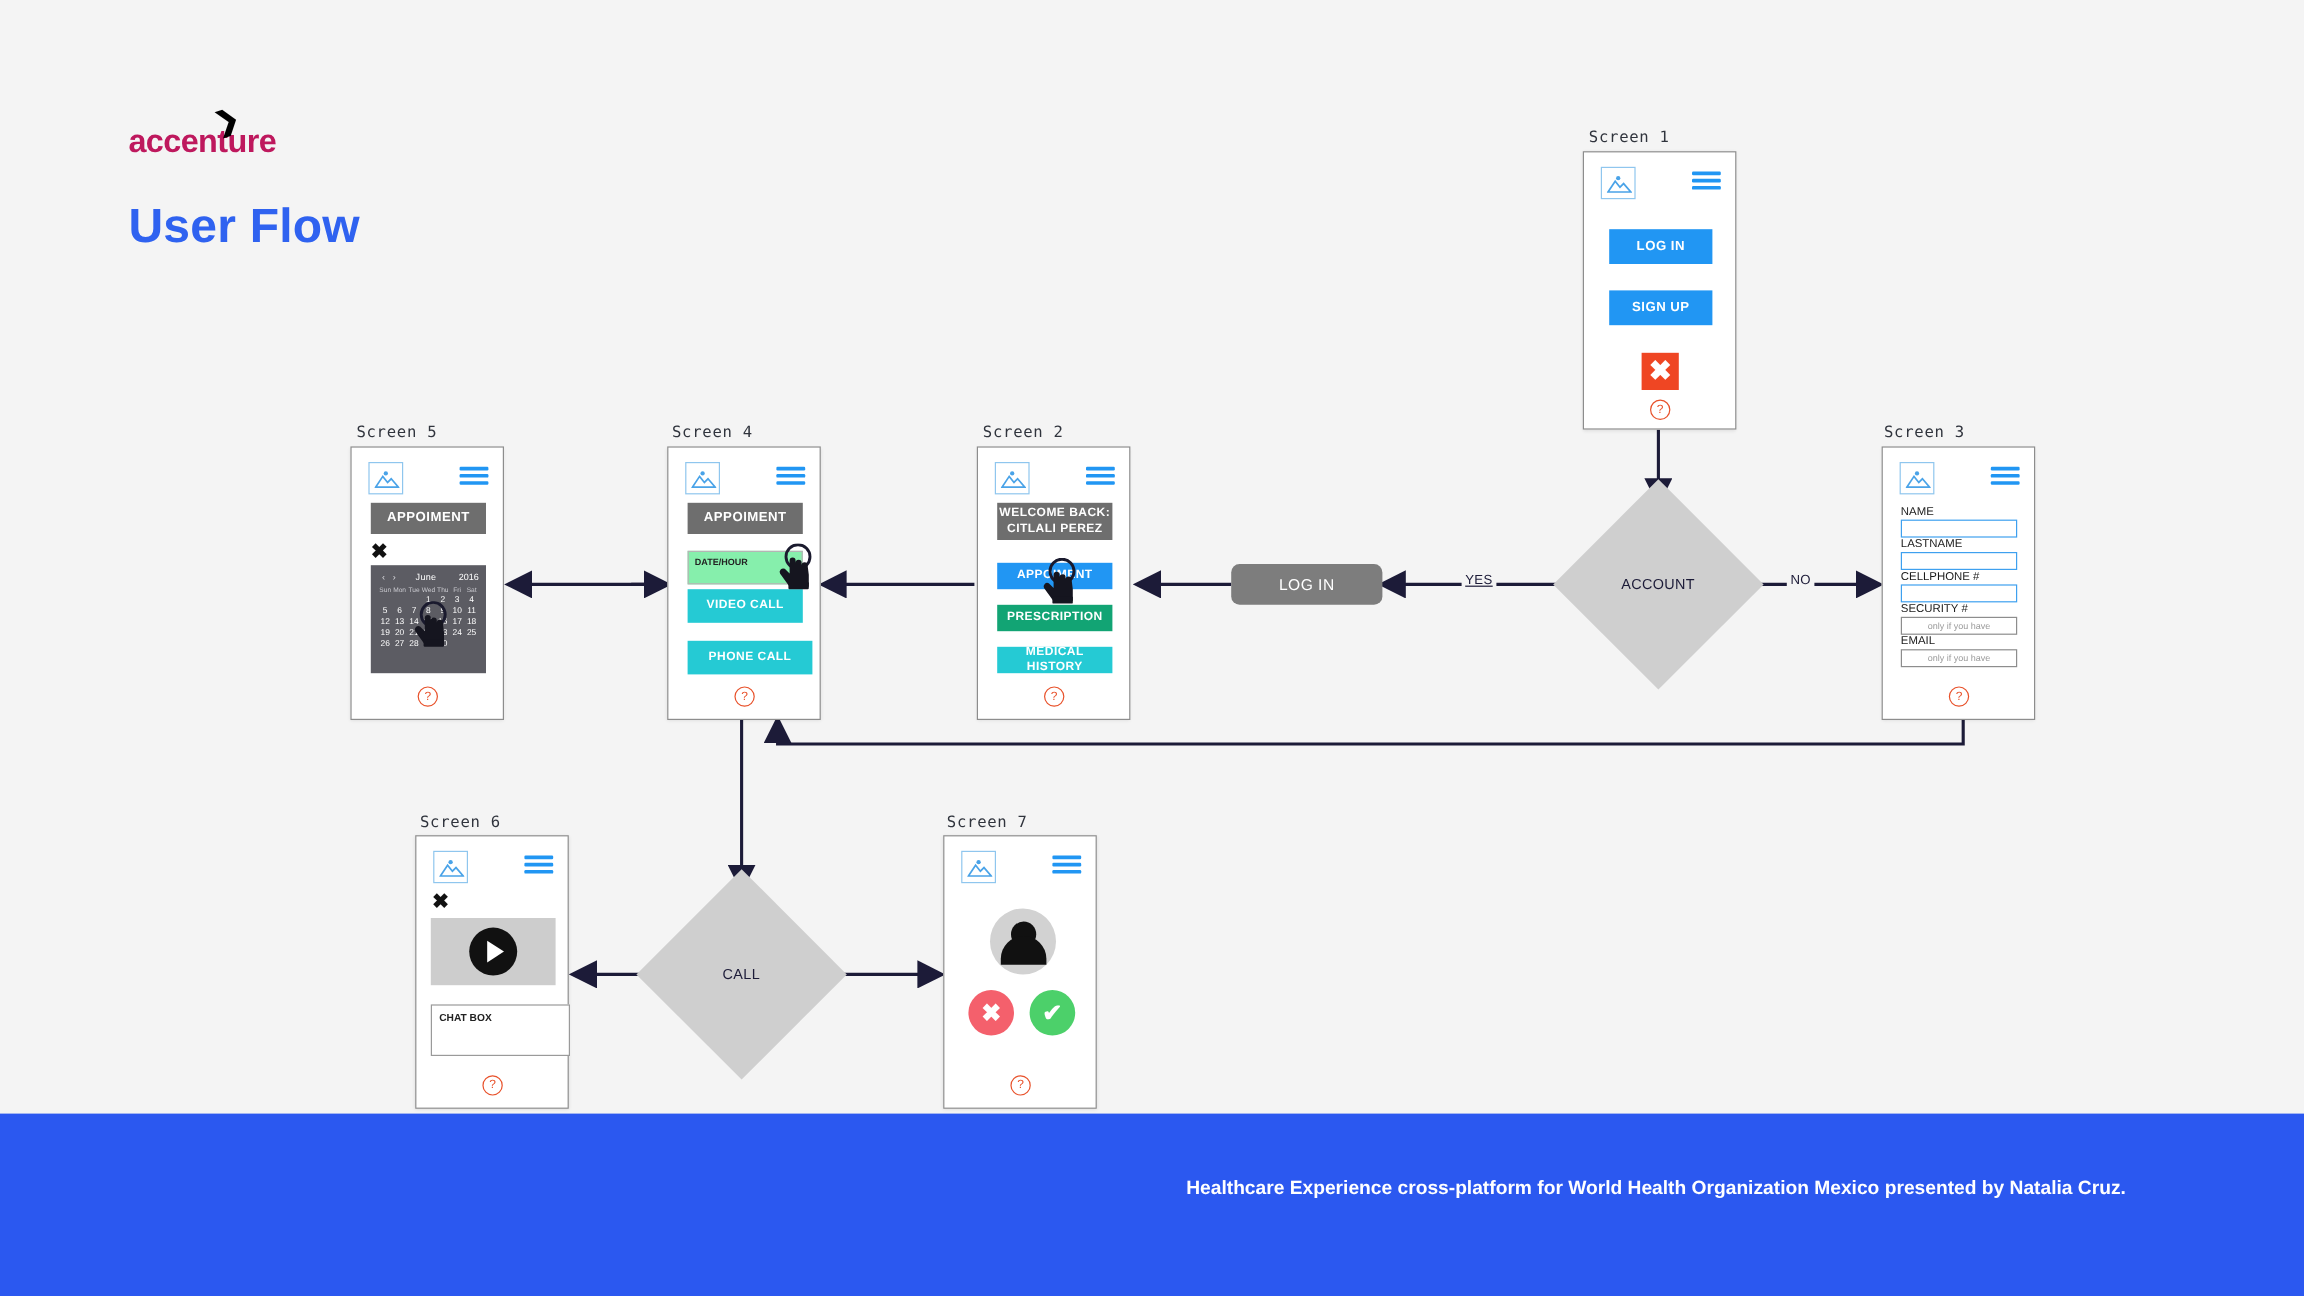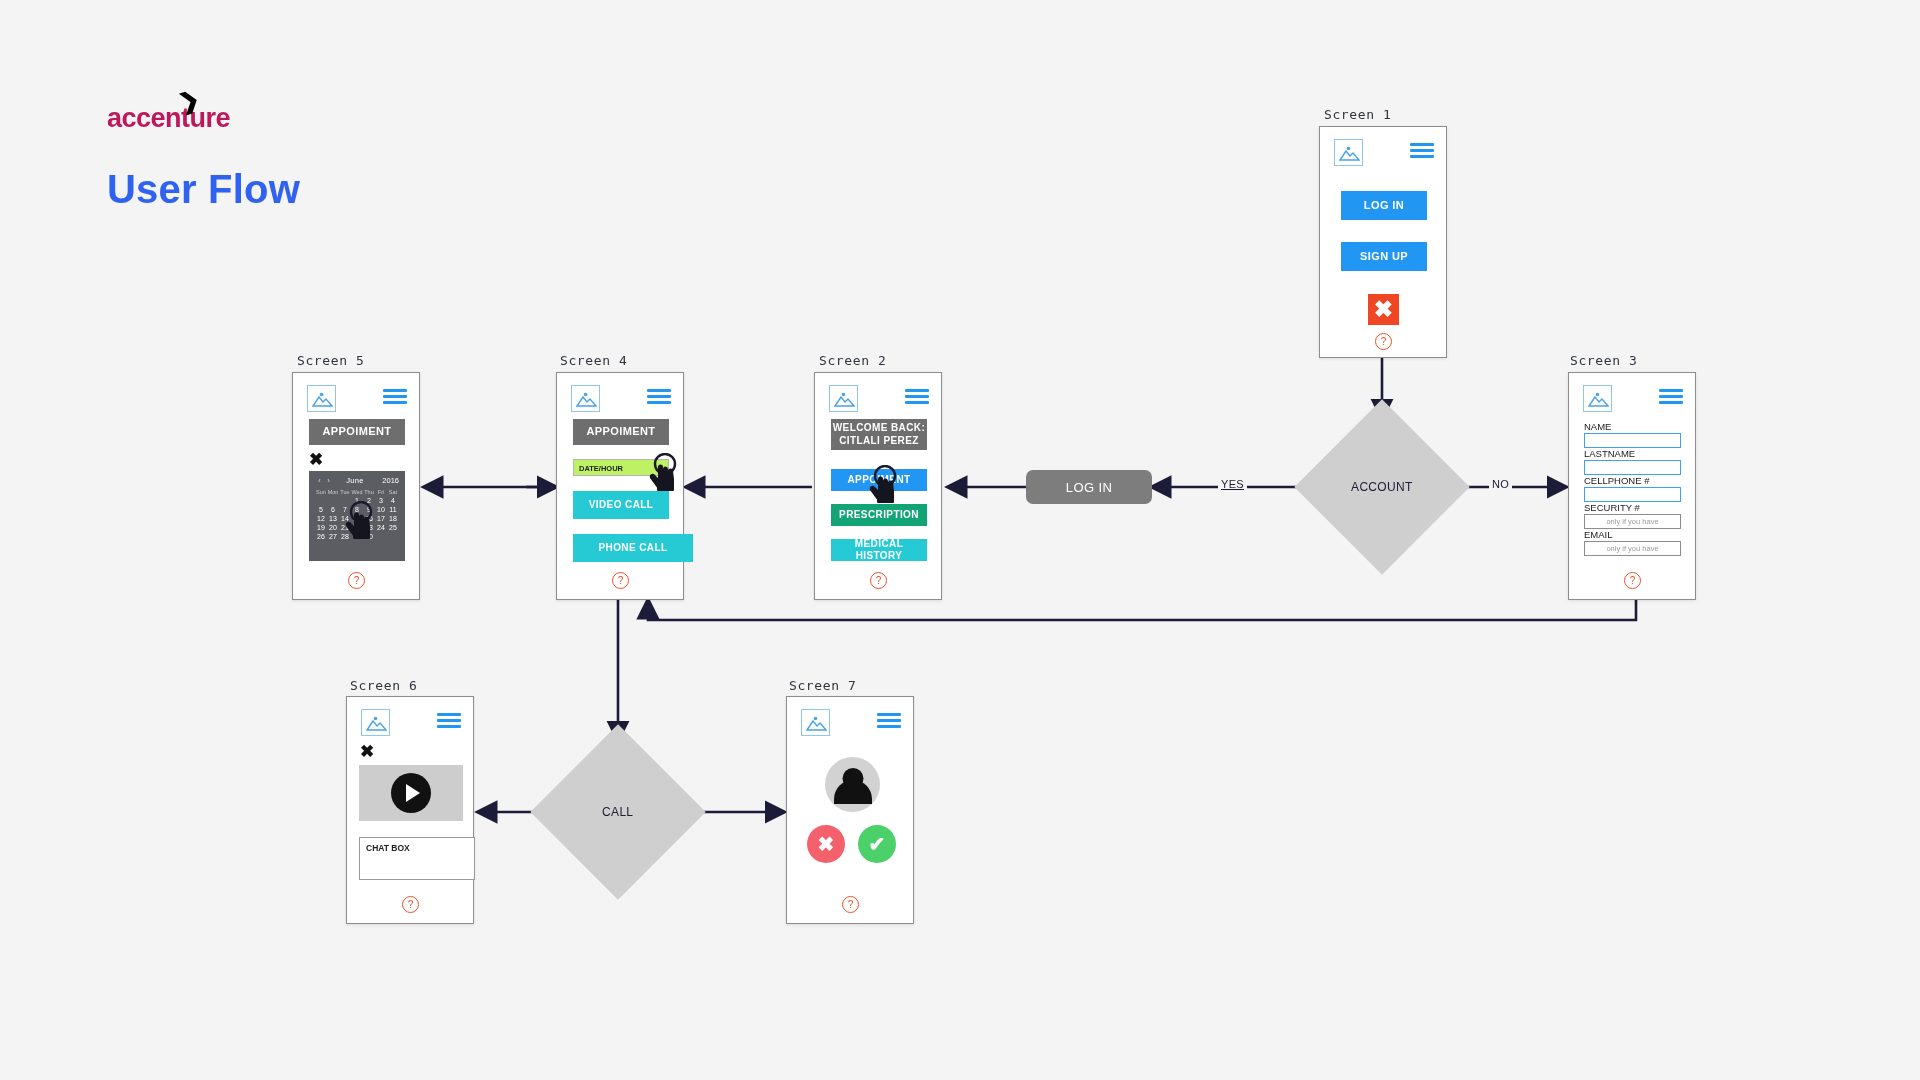--- a/index.html
+++ b/index.html
@@ -320,27 +320,27 @@
       </div>
       <div class="hamburger">
           <span></span>
           <span></span>
           <span></span>
         </div>
     </div>
     <div class="bar gray" style="left:16px; top:46px; width:96px; height:26px; font-size:11px;">
       <span>APPOIMENT</span>
     </div>
-    <div style="position:absolute; left:16px; top:86px; width:96px; height:17px; border:1px solid #b5b5b5; background:#bef264;">
+    <div style="position:absolute; left:16px; top:86px; width:96px; height:28px; border:1px solid #b5b5b5; background:#86efac;">
       <span style="position:absolute; left:5px; top:4px; font-size:7.5px; font-weight:600; color:#222;">DATE/HOUR</span>
     </div>
     <div class="bar teal" style="left:16px; top:118px; width:96px; height:28px;">
       <span>VIDEO CALL</span>
     </div>
-    <div class="bar teal" style="left:16px; top:161px; width:120px; height:28px;">
+    <div class="bar teal" style="left:16px; top:161px; width:104px; height:28px;">
       <span>PHONE CALL</span>
     </div>
     <div class="qmark" style="left:55px; top:199px;">?</div>
     <svg class="hand" style="left:88px; top:80px;" width="40" height="42" viewBox="0 0 40 42">
       <circle cx="20" cy="11" r="10" fill="none" stroke="#1a1a2e" stroke-width="2.4"></circle>
       <path d="M13 13 v12 l-4-4 a3 3 0 0 0-4 4 l8 11 h16 v-10 l-1-8 a2.5 2.5 0 0 0-5 0 v-2 a2.5 2.5 0 0 0-5 0 v-2 a2.5 2.5 0 0 0-5 0 z" fill="#15151f"></path>
       <rect x="12" y="32" width="17" height="6" rx="1" fill="#15151f"></rect>
     </svg>
   </div>
 
@@ -467,13 +467,16 @@
     </div>
     <div class="circ-btn red" style="left:20px; top:128px;">
       <span>✖</span>
     </div>
     <div class="circ-btn grn" style="left:71px; top:128px;">
       <span>✔</span>
     </div>
     <div class="qmark" style="left:55px; top:199px;">?</div>
   </div>
 
+  <div class="footer">
+    <div class="footer-text">Healthcare Experience cross-platform for World Health Organization Mexico presented by Natalia Cruz.</div>
+  </div>
 </div>
 
 </body></html>

